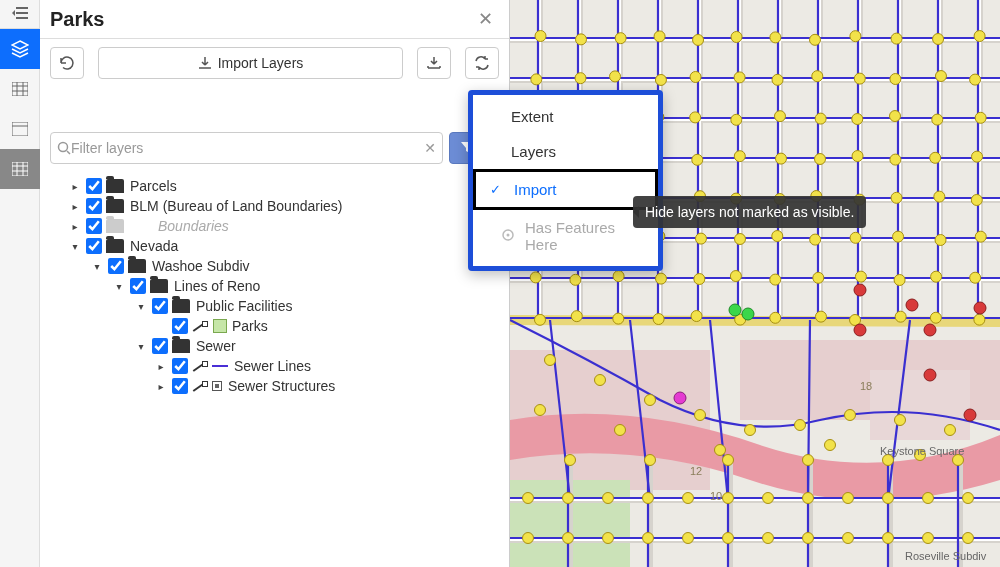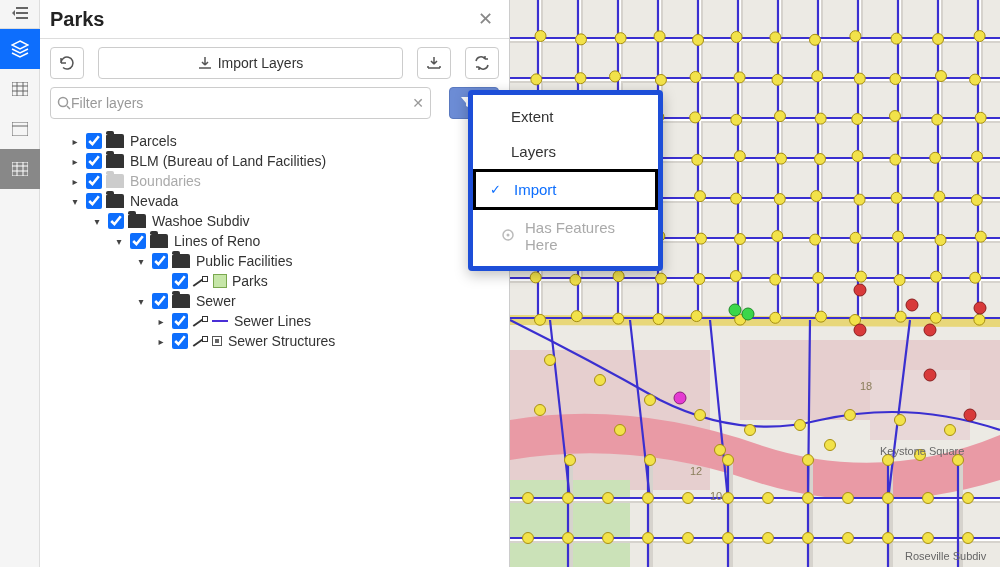--- a/index.html
+++ b/index.html
@@ -18,21 +18,21 @@
 .legend-panel { width: 470px; background: #fff; border-right: 1px solid #ccc; display: flex; flex-direction: column; position: relative; }
 .legend-header { display: flex; align-items: center; justify-content: space-between; padding: 6px 10px; border-bottom: 1px solid #ddd; }
 .legend-title { font-size: 20px; font-weight: 700; color: #222; }
 .close-x { font-size: 18px; color: #888; cursor: pointer; padding: 2px 6px; }
 
 .toolbar-row { display: flex; gap: 14px; padding: 8px 10px; }
 .btn { border: 1px solid #ccc; background: #fff; border-radius: 4px; height: 32px; display: flex; align-items: center; justify-content: center; gap: 6px; cursor: pointer; font-size: 14px; color: #333; }
 .btn-icon { width: 34px; }
 .btn-wide { flex: 1; }
 
-.search-row { display: flex; gap: 18px; padding: 0 10px 8px; }
+.search-row { display: flex; gap: 6px; padding: 0 10px 8px; margin-top: 45px; }
 .search-box { flex: 1; border: 1px solid #ccc; border-radius: 4px; height: 32px; display: flex; align-items: center; padding: 0 6px; color: #888; }
 .search-box input { border: none; outline: none; flex: 1; font-size: 14px; color: #333; background: transparent; }
 .search-box input::placeholder { color: #999; }
 .filter-btn { width: 50px; background: #6c8cd5; border: 1px solid #5a79bf; color: #fff; border-radius: 4px; display: flex; align-items: center; justify-content: center; gap: 4px; cursor: pointer; position: relative; }
 
 
 .tree { padding: 4px 6px; overflow: auto; }
 .tree-node { display: flex; align-items: center; padding: 2px 0; white-space: nowrap; }
 .tree-node .caret { width: 14px; text-align: center; color: #444; font-size: 10px; cursor: pointer; }
 .tree-node input[type=checkbox] { width: 16px; height: 16px; accent-color: #0d6efd; margin: 0 4px; }
@@ -173,27 +173,27 @@
         <div class="tree-node indent-1">
           <span class="caret">▸</span>
           <input type="checkbox" checked="" style="">
           <span class="folder-icon"></span>
           <span class="label">Parcels</span>
         </div>
         <div class="tree-node indent-1">
           <span class="caret">▸</span>
           <input type="checkbox" checked="" style="">
           <span class="folder-icon"></span>
-          <span class="label">BLM (Bureau of Land Facilities)</span>
+          <span class="label">BLM (Bureau of Land Boundaries)</span>
         </div>
         <div class="tree-node indent-1 dim">
           <span class="caret">▸</span>
           <input type="checkbox" checked="" style="">
           <span class="folder-icon"></span>
-          <span class="label" style="">Boundaries</span>
+          <span class="label" style="font-style: italic; margin-left: 28px;">Boundaries</span>
         </div>
         <div class="tree-node indent-1">
           <span class="caret">▾</span>
           <input type="checkbox" checked="" style="">
           <span class="folder-icon"></span>
           <span class="label">Nevada</span>
         </div>
         <div class="tree-node indent-2">
           <span class="caret">▾</span>
           <input type="checkbox" checked="" style="">
@@ -259,20 +259,21 @@
         <div class="filter-item disabled">
           <span class="check"><svg width="14" height="14" viewBox="0 0 14 14">
               <circle cx="7" cy="7" r="5" fill="none" stroke="#bbb" stroke-width="1.5"></circle>
               <circle cx="7" cy="7" r="1.5" fill="#bbb"></circle>
             </svg></span>
           <span>Has Features Here</span>
         </div>
       </div>
   </div>
 
+  <div class="tooltip">Hide layers not marked as visible.</div>
 
   <div class="map">
     <svg viewBox="0 0 490 567">
 
       <rect width="490" height="567" fill="#eceae4"></rect>
 
       <rect x="0" y="350" width="200" height="140" class="bldg"></rect>
       <rect x="230" y="340" width="260" height="80" class="bldg"></rect>
       <rect x="0" y="480" width="120" height="90" class="park-area"></rect>
       <rect x="360" y="370" width="100" height="70" fill="#e8d7d7"></rect>

